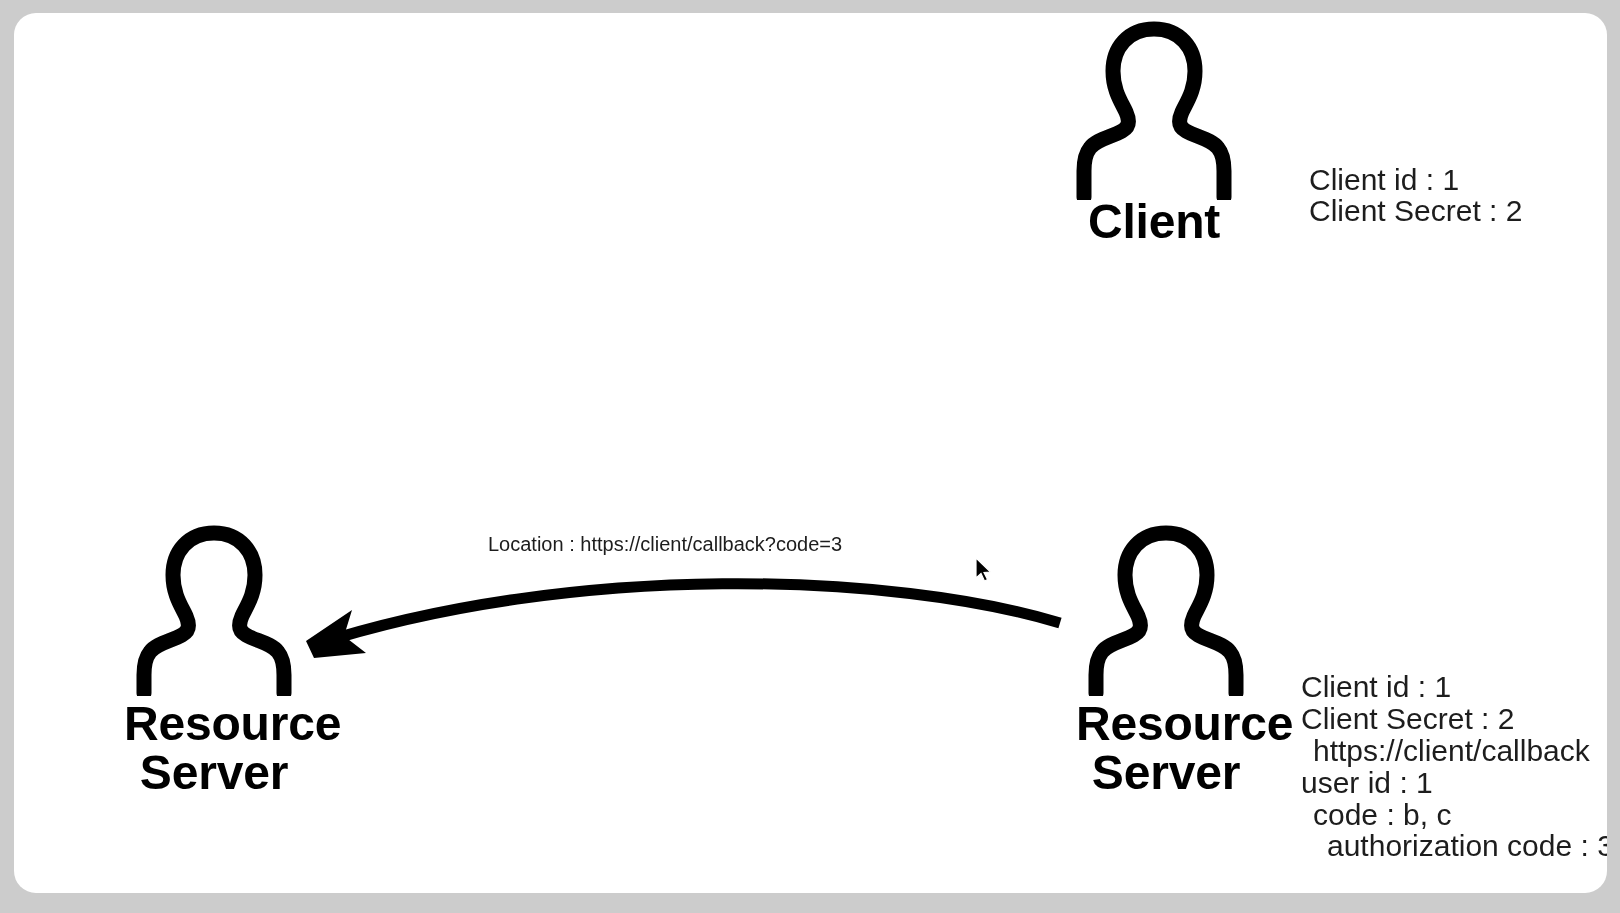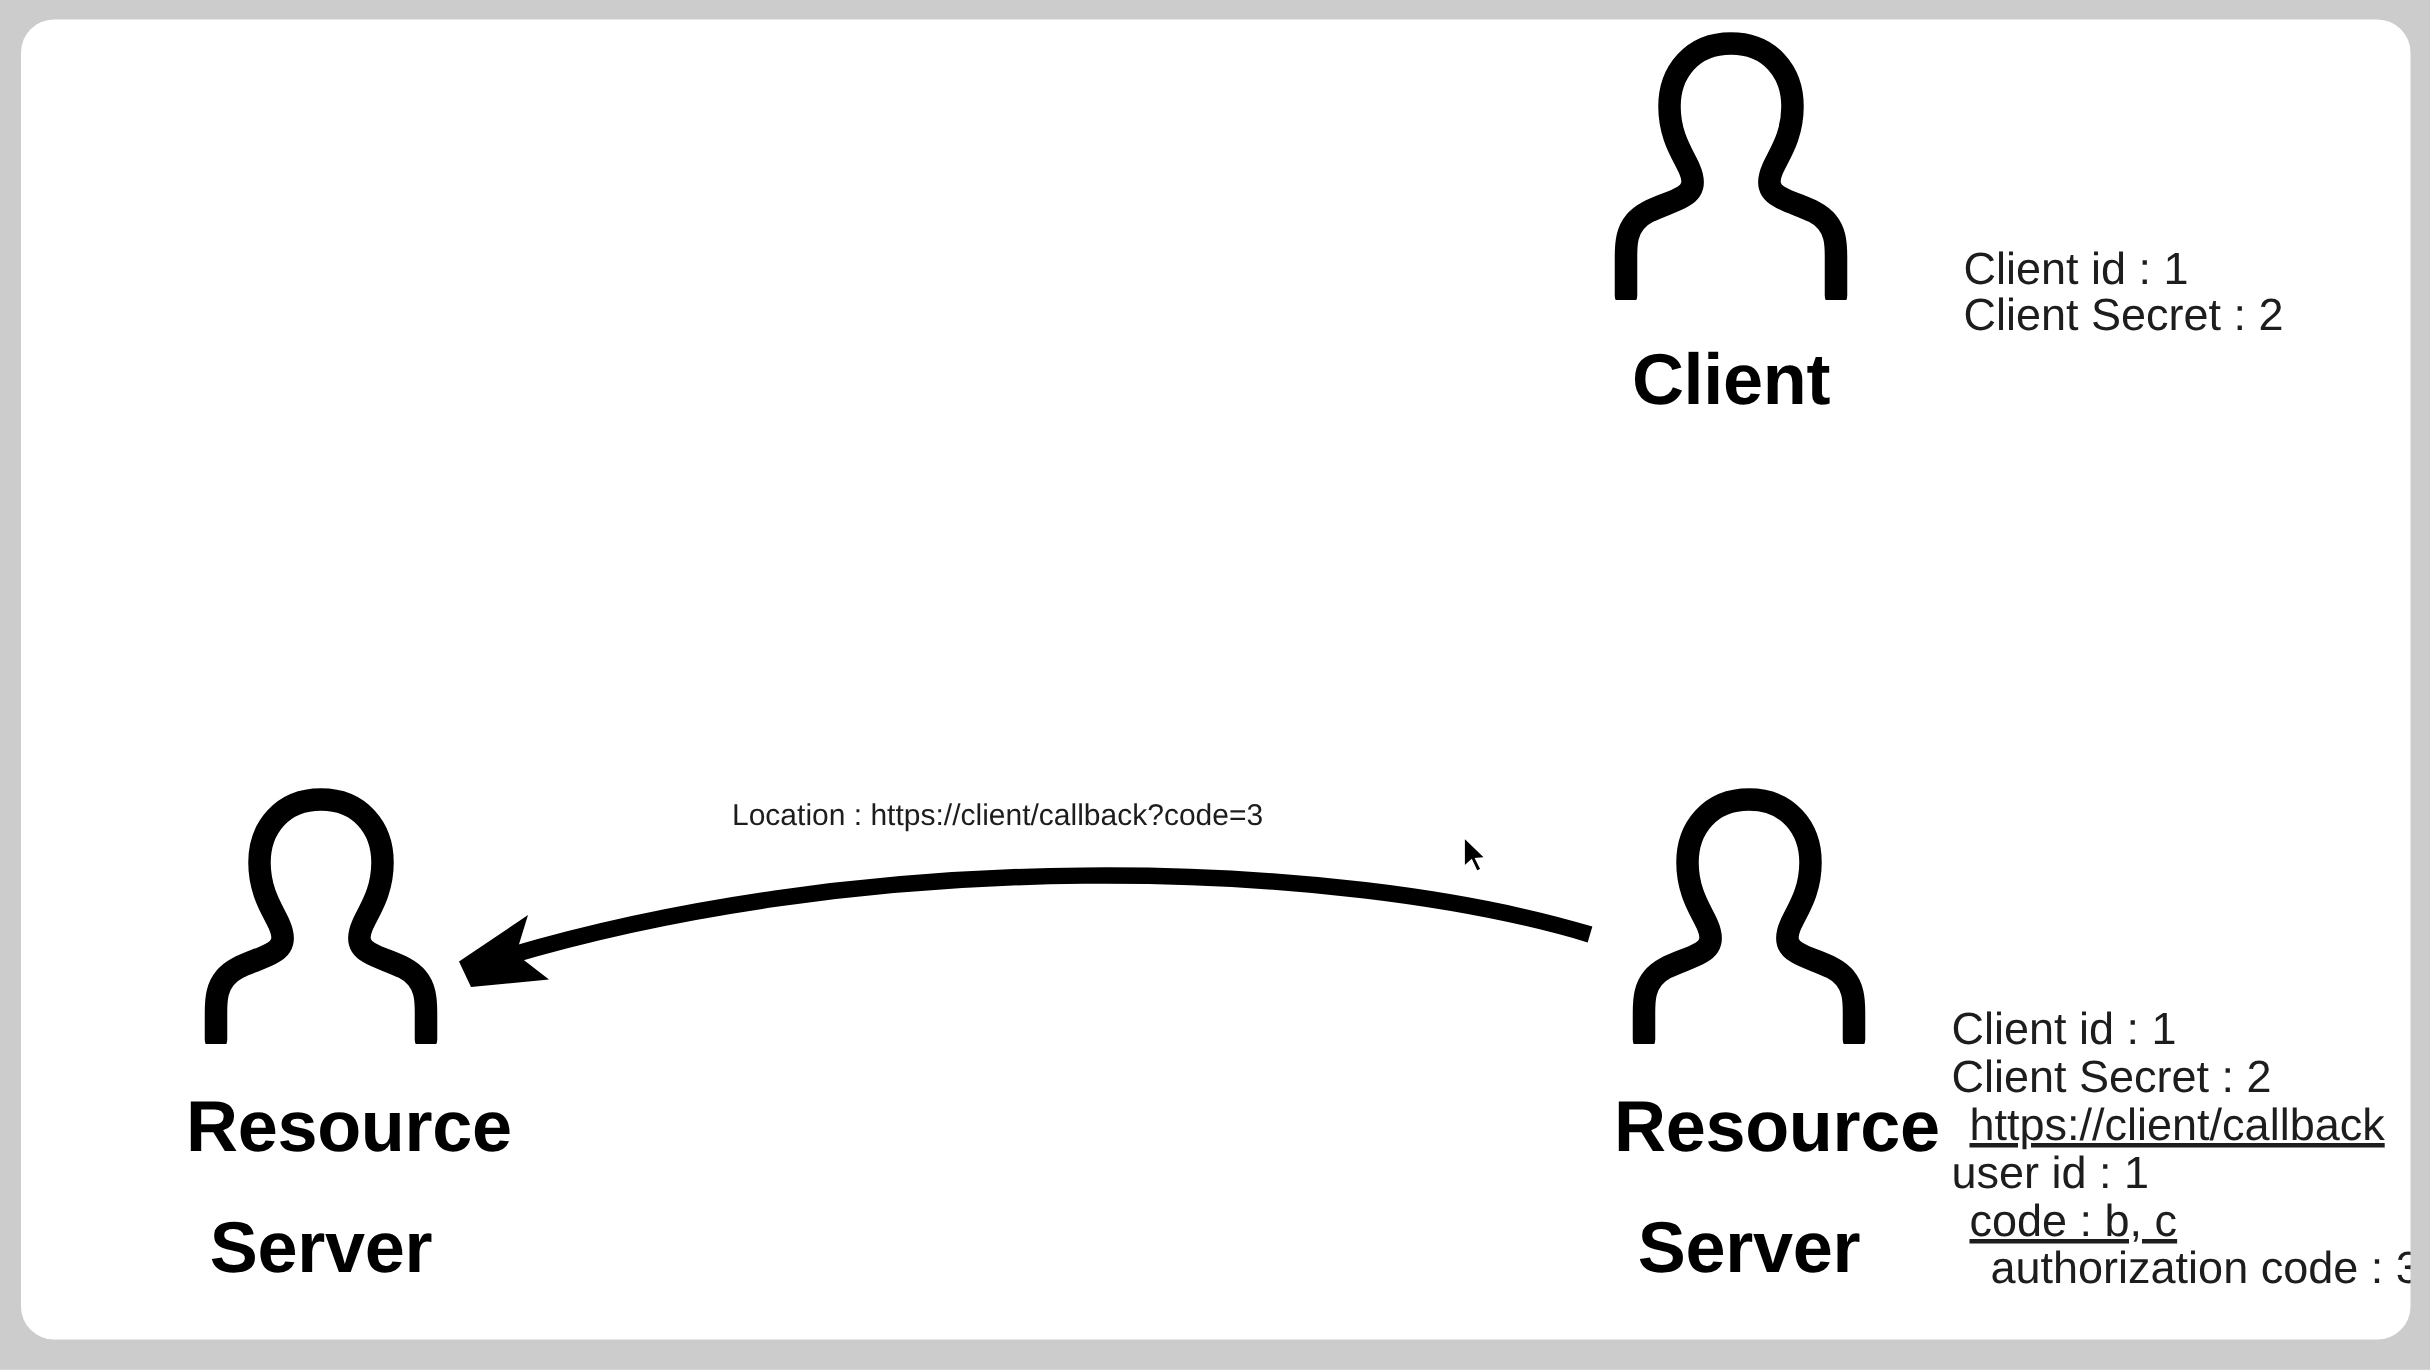--- a/index.html
+++ b/index.html
@@ -43,21 +43,20 @@
   .actor .actor-label {
     text-align: center;
     font-weight: bold;
     color: #000000;
     line-height: 1.02;
     letter-spacing: -0.2px;
   }
   .actor .actor-label .line {
     display: block;
     white-space: nowrap;
-    margin-top: 32px;
   }
 
   
   #actor-client {
     left: 1050px;
     top: 2px;
     width: 180px;
   }
   #actor-client .actor-label {
     font-size: 48px;
@@ -90,21 +89,21 @@
   .note-block {
     position: absolute;
     color: #1d1d1d;
     font-size: 30px;
     line-height: 1.03;
     white-space: nowrap;
   }
   .note-block .note-line {
     display: block;
   }
-  .note-block .indent-1 { padding-left: 12px; text-decoration: underline; }
+  .note-block .indent-1 { padding-left: 12px; }
   .note-block .indent-2 { padding-left: 26px; }
 
   #client-note {
     left: 1295px;
     top: 152px;
   }
   #server-note {
     left: 1287px;
     top: 658px;
   }

